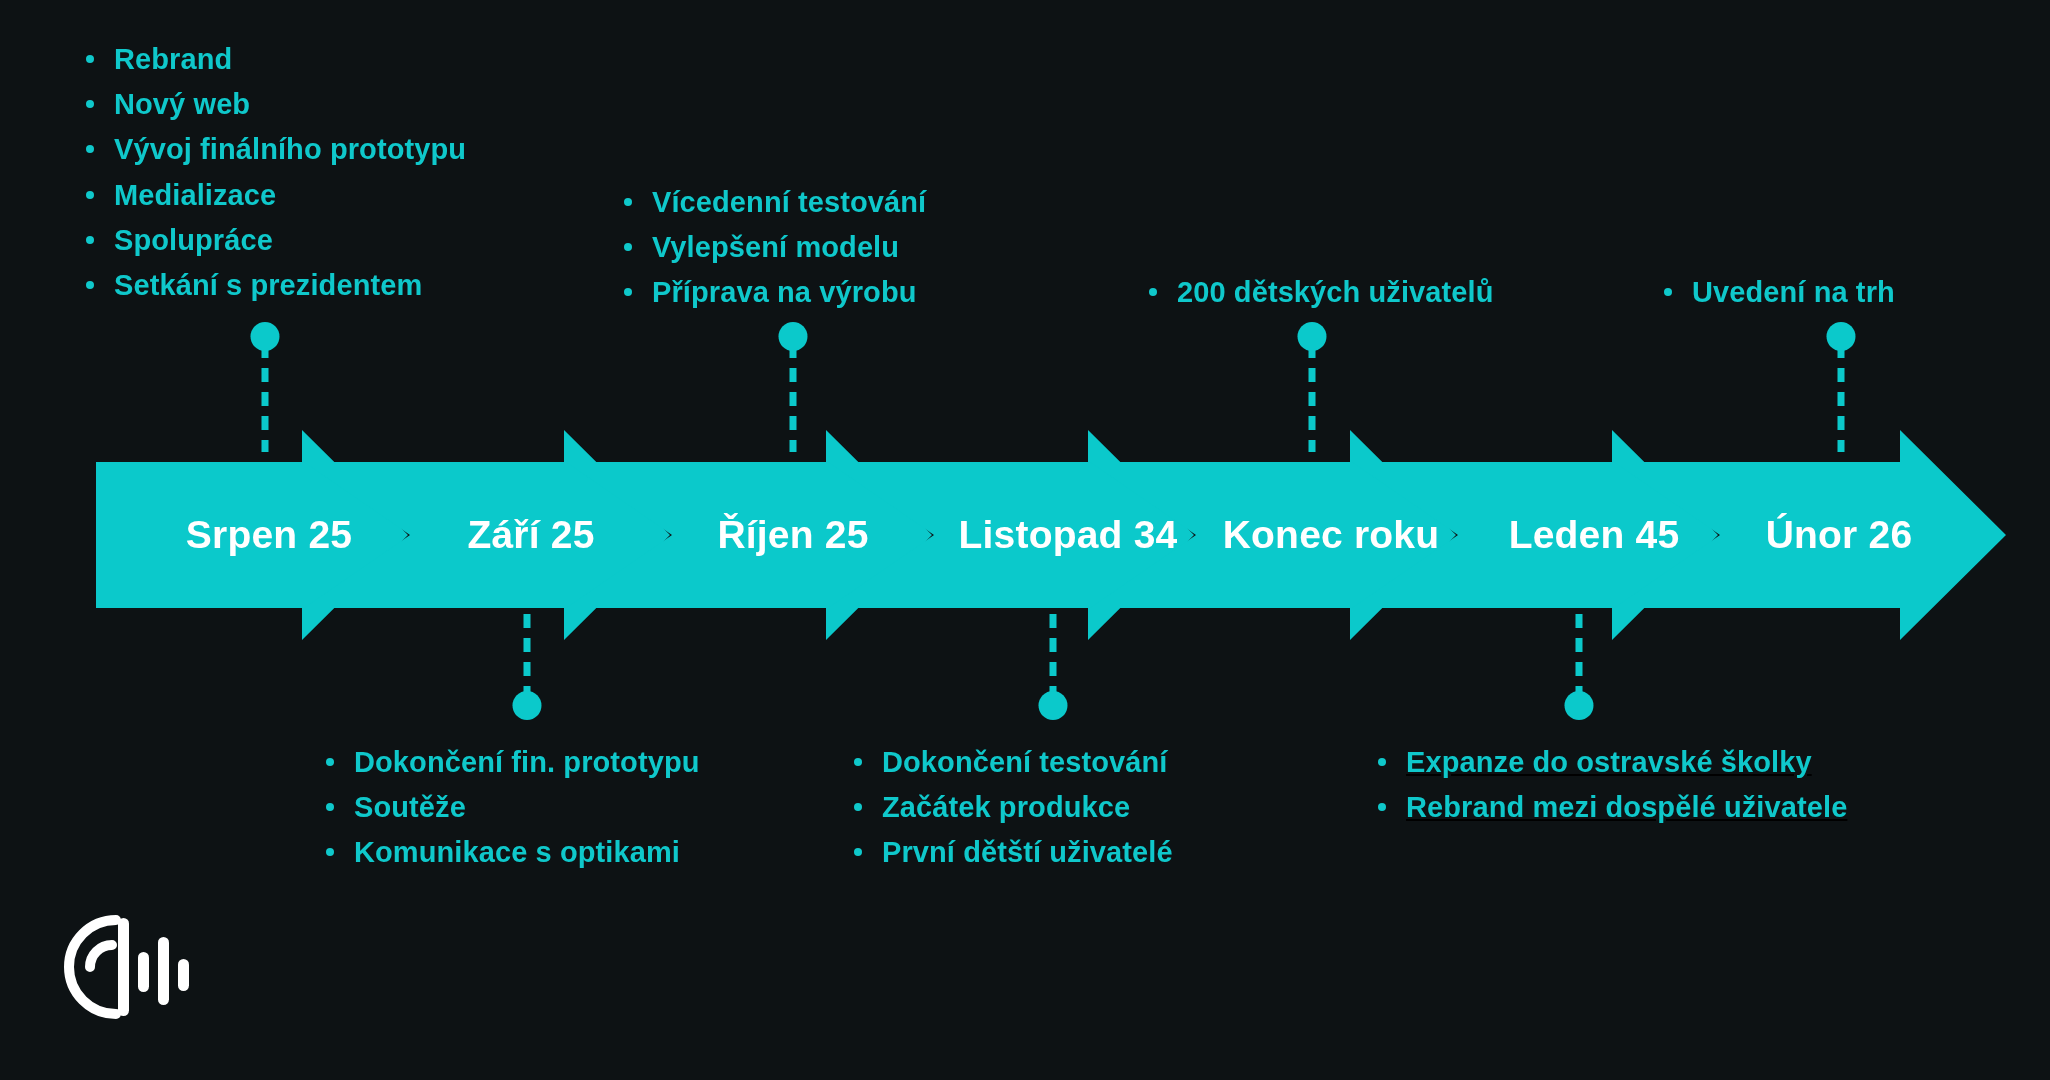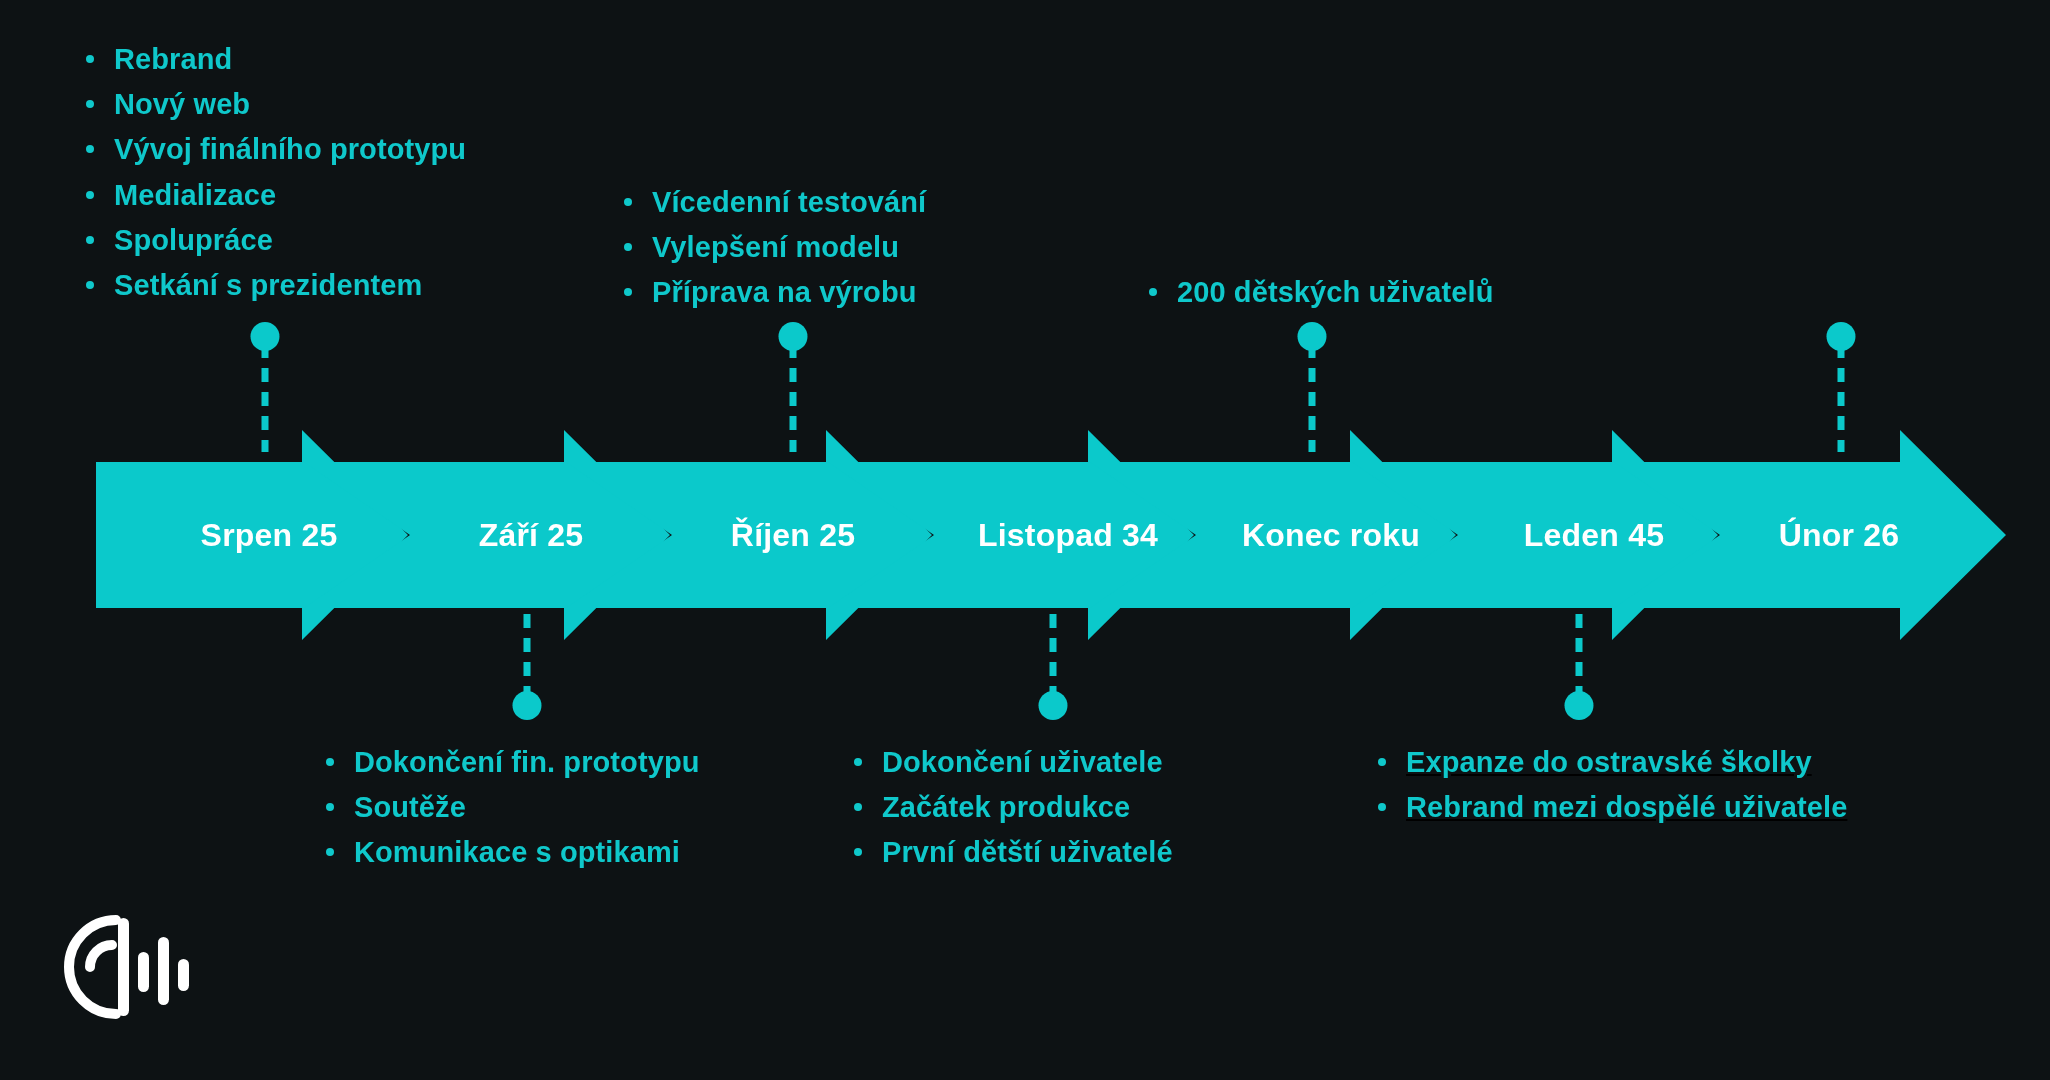--- a/index.html
+++ b/index.html
@@ -57,21 +57,21 @@
 
   
   #timeline{
     position:absolute;
     left:0;top:430px;
     width:2050px;height:210px;
   }
   .arrow-label{
     position:absolute;
     color:#ffffff;
-    font-size:32px;
+    font-size:39px;
     font-weight:bold;
     letter-spacing:.2px;
     white-space:nowrap;
     transform:translate(-50%,-50%);
     top:105px;
   }
 
   
   #logo{position:absolute;left:42px;top:912px;width:140px;height:110px;}
 </style>
@@ -122,20 +122,26 @@
     </div>
   </div>
 
   <div class="bullet-group" style="left:1133px;top:275px;">
     <div class="bullet-row">
       <span class="bullet-dot"></span>
       <span class="bullet-text">200 dětských uživatelů</span>
     </div>
   </div>
 
+  <div class="bullet-group" style="left:1648px;top:275px;">
+    <div class="bullet-row">
+      <span class="bullet-dot"></span>
+      <span class="bullet-text">Uvedení na trh</span>
+    </div>
+  </div>
 
   <div class="connector up" style="left:234px;top:322px;width:29px;height:130px;">
     <span class="conn-dot"></span>
     <span class="conn-line"></span>
   </div>
   <div class="connector up" style="left:762px;top:322px;width:29px;height:130px;">
     <span class="conn-dot"></span>
     <span class="conn-line"></span>
   </div>
   <div class="connector up" style="left:1281px;top:322px;width:29px;height:130px;">
@@ -194,21 +200,21 @@
     </div>
     <div class="bullet-row">
       <span class="bullet-dot"></span>
       <span class="bullet-text">Komunikace s optikami</span>
     </div>
   </div>
 
   <div class="bullet-group" style="left:838px;top:745px;">
     <div class="bullet-row">
       <span class="bullet-dot"></span>
-      <span class="bullet-text">Dokončení uživatele</span>
+      <span class="bullet-text">Dokončení testování</span>
     </div>
     <div class="bullet-row">
       <span class="bullet-dot"></span>
       <span class="bullet-text">Začátek produkce</span>
     </div>
     <div class="bullet-row">
       <span class="bullet-dot"></span>
       <span class="bullet-text">První dětští uživatelé</span>
     </div>
   </div>

